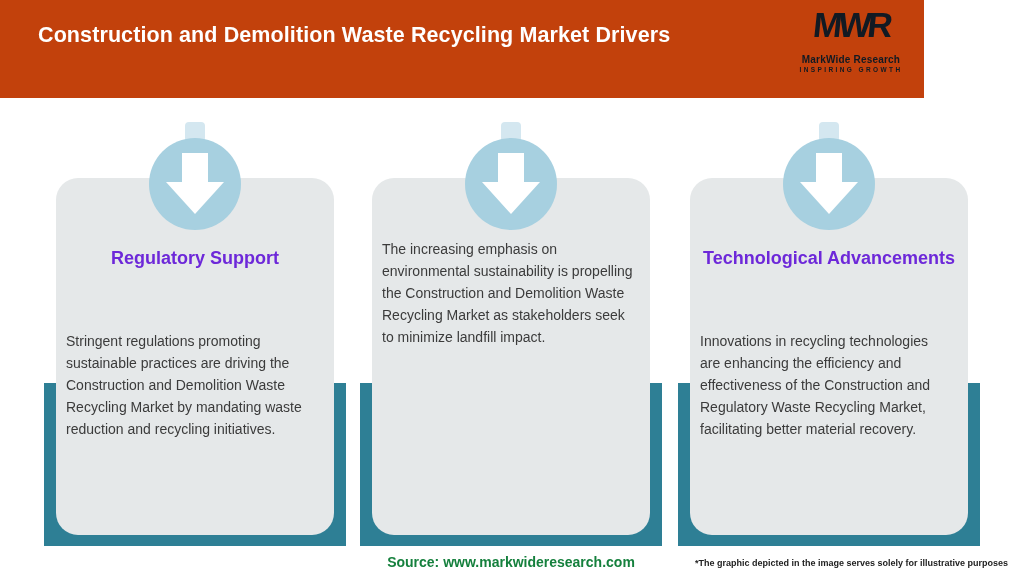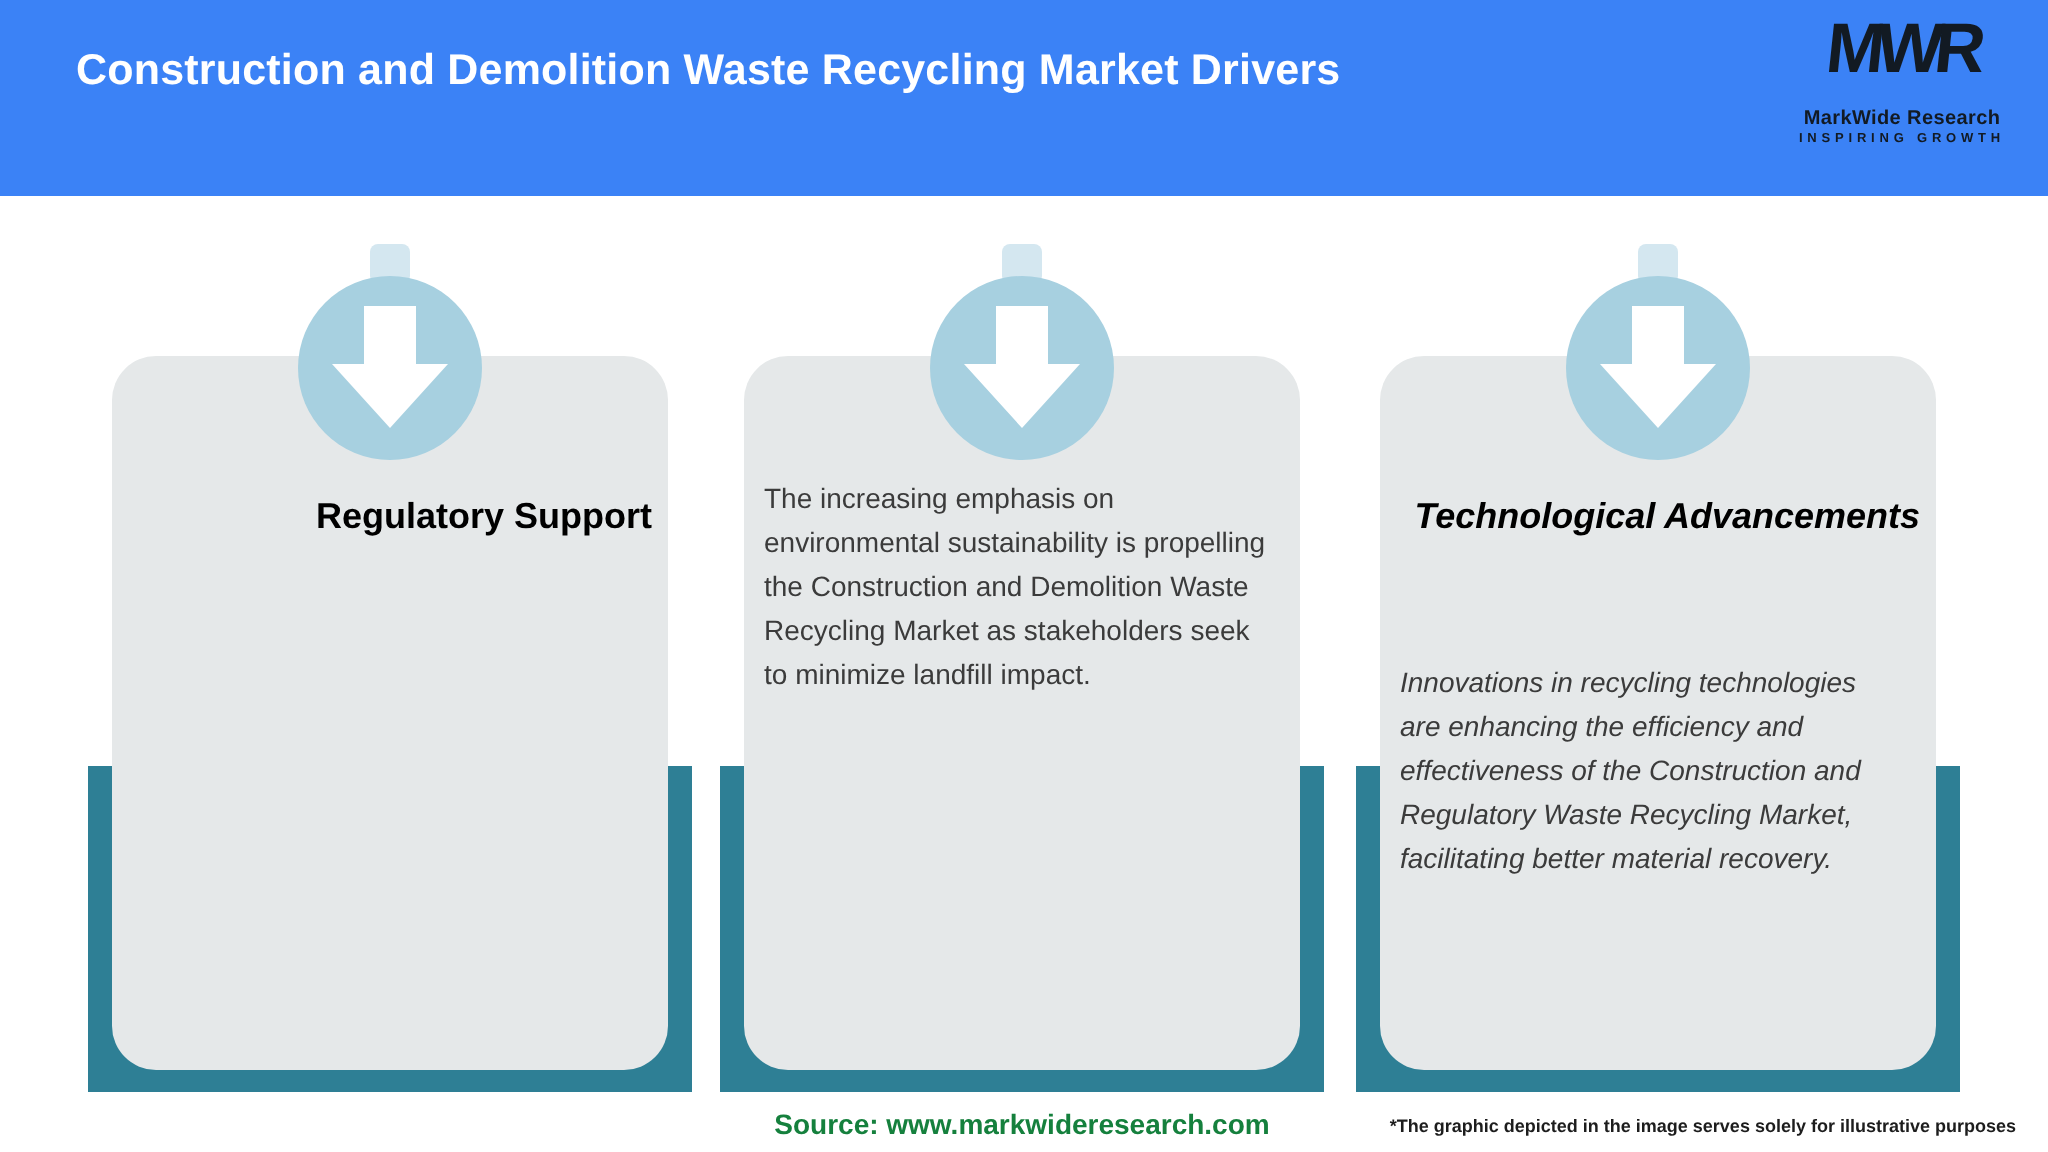--- a/index.html
+++ b/index.html
@@ -8,22 +8,22 @@
     background: #ffffff;
     font-family: "Liberation Sans", sans-serif;
     position: relative;
     overflow: hidden;
   }
   .stage { position: absolute; inset: 0; }
 
   
   .topbar {
     position: absolute; left: 0; top: 0;
-    width: 1024px; height: 98px;
-    background: #3b82f6;
+    width: 924px; height: 98px;
+    background: #c2410c;
   }
   .topbar h1 {
     position: absolute; left: 38px; top: 23px;
     margin: 0;
     font-size: 21.5px; font-weight: bold; color: #ffffff;
     letter-spacing: 0.1px;
     white-space: nowrap;
   }
   .logo {
     position: absolute; right: 12px; top: 10px;
@@ -47,40 +47,40 @@
     letter-spacing: 2.4px; margin-top: 2px;
   }
 
   
   .group {
     position: absolute; top: 120px;
     width: 302px; height: 436px;
   }
   .group.g1 { left: 44px; }
   .group.g2 { left: 360px; }
-  .group.g3 { left: 678px; font-style: italic; }
+  .group.g3 { left: 678px; }
 
   .backdrop {
     position: absolute; left: 0; top: 263px;
     width: 302px; height: 163px;
     background: #2e7f95;
     z-index: 1;
   }
   .card {
     position: absolute; left: 12px; top: 58px;
     width: 278px; height: 357px;
     background: #e5e8e9;
     border-radius: 22px;
     z-index: 2;
   }
   .card-title {
     margin: 68px 8px 0 8px;
-    text-align: right;
+    text-align: center;
     font-size: 18px; font-weight: bold;
-    color: #000000;
+    color: #6d28d9;
     line-height: 24px;
   }
   .card-desc {
     margin: 60px 16px 0 10px;
     font-size: 14px; line-height: 22px;
     color: #3b3b3b;
   }
   .notch {
     position: absolute; left: 141px; top: 2px;
     width: 20px; height: 20px;
@@ -128,20 +128,21 @@
   <section class="group g1">
     <div class="backdrop"></div>
     <div class="notch"></div>
     <div class="circle">
       <svg viewBox="0 0 92 92">
         <polygon points="33,15 59,15 59,44 75,44 46,76 17,44 33,44" fill="#ffffff"></polygon>
       </svg>
     </div>
     <div class="card">
       <div class="card-title">Regulatory Support</div>
+      <p class="card-desc">Stringent regulations promoting sustainable practices are driving the Construction and Demolition Waste Recycling Market by mandating waste reduction and recycling initiatives.</p>
     </div>
   </section>
 
   <section class="group g2">
     <div class="backdrop"></div>
     <div class="notch"></div>
     <div class="circle">
       <svg viewBox="0 0 92 92">
         <polygon points="33,15 59,15 59,44 75,44 46,76 17,44 33,44" fill="#ffffff"></polygon>
       </svg>

